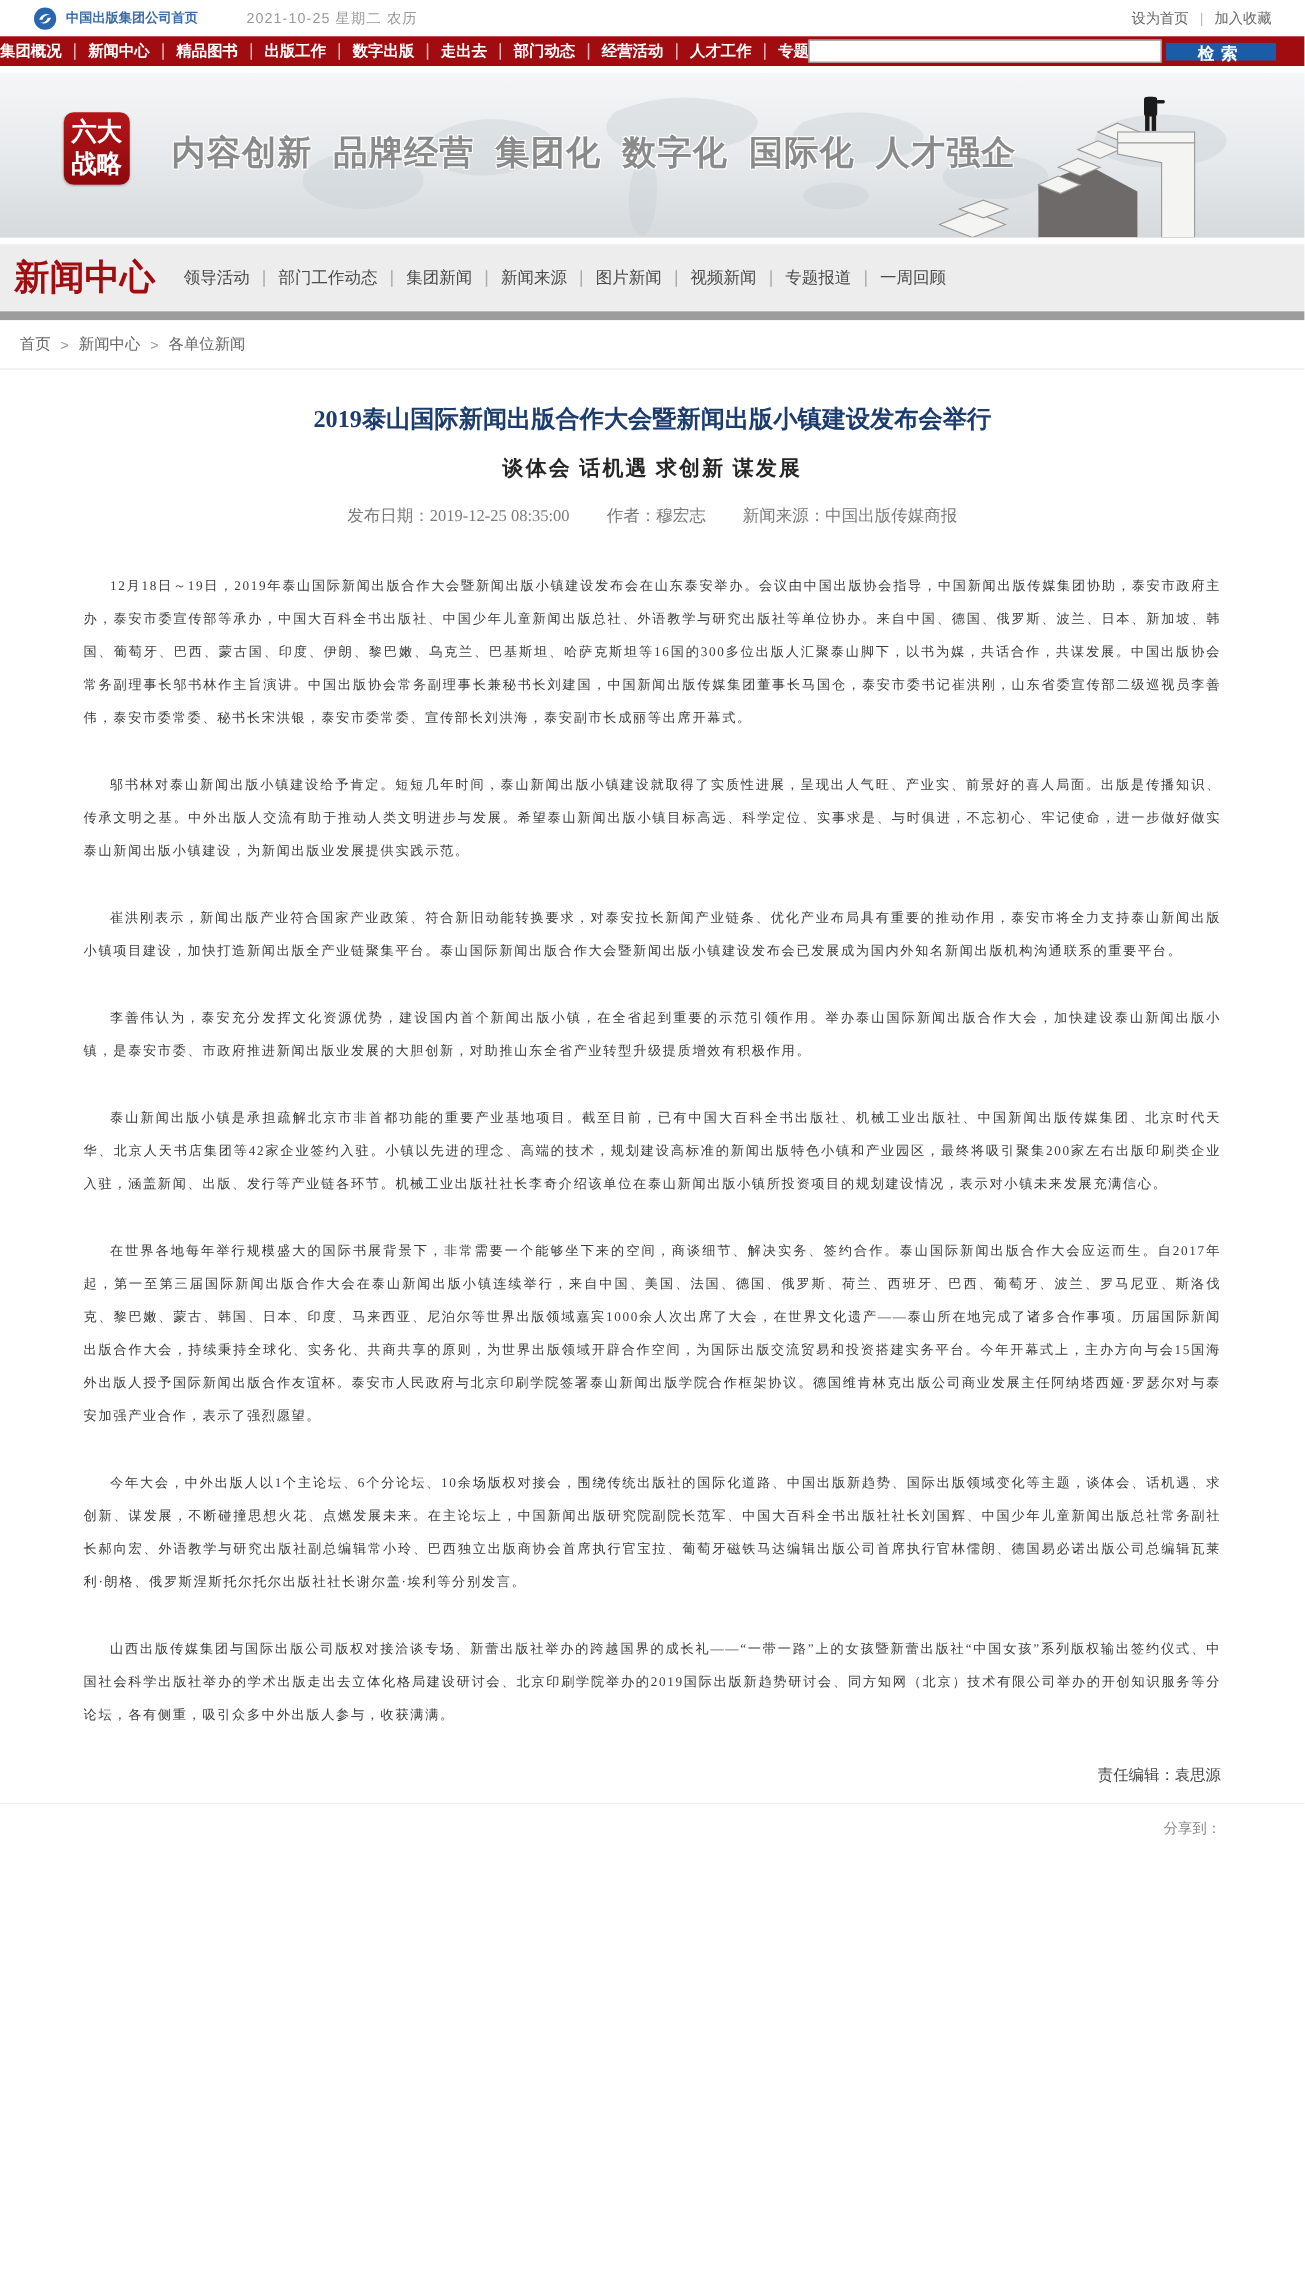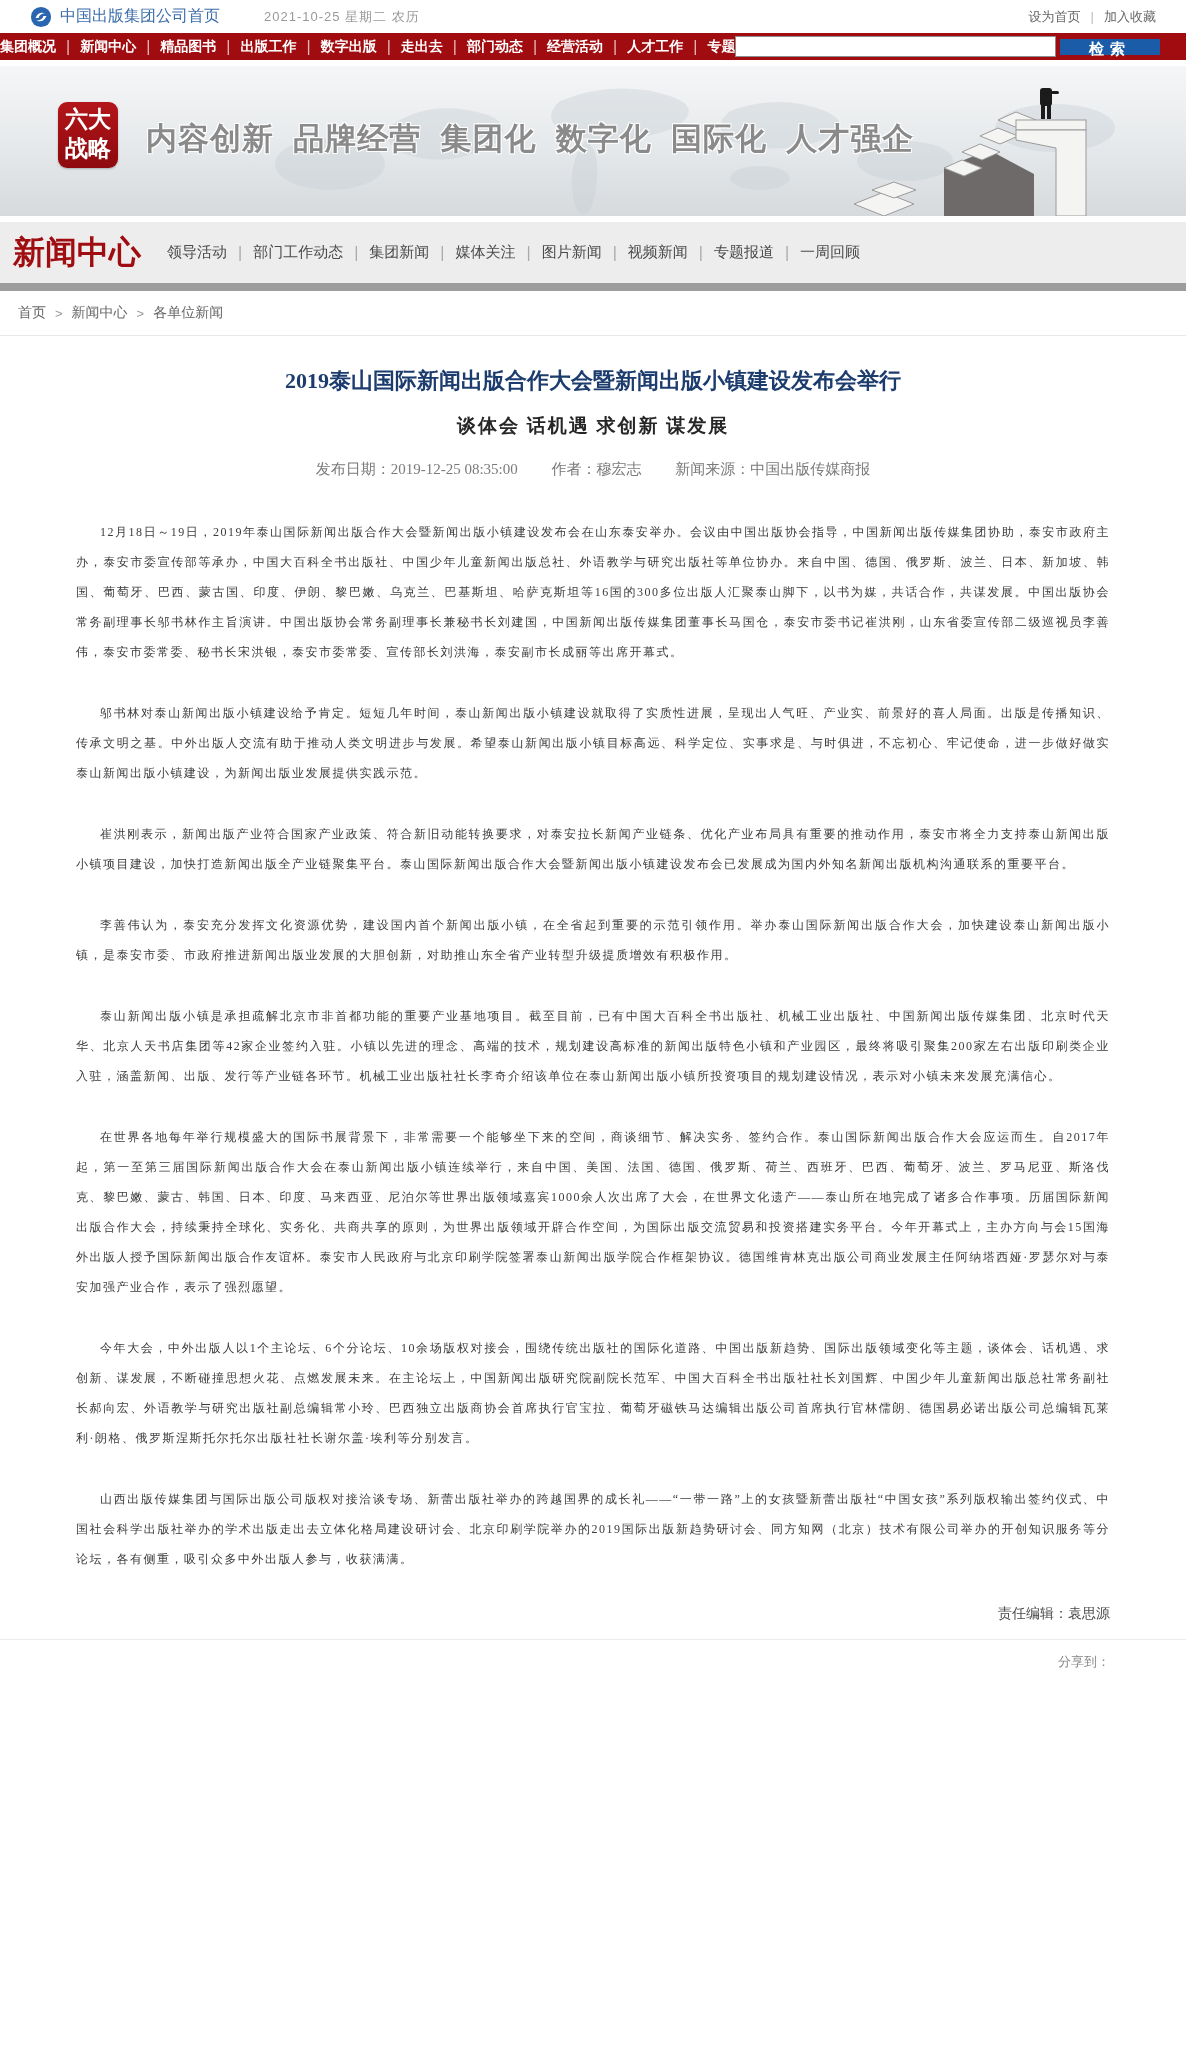--- a/index.html
+++ b/index.html
@@ -1,42 +1,42 @@
 <!DOCTYPE html>
 <html><head>
 <meta charset="utf-8">
 <style>
   html,body{margin:0;padding:0;background:#fff;}
   body{width:1186px;font-family:"Liberation Sans",sans-serif;-webkit-font-smoothing:antialiased;}
 
   
   .topbar{height:33px;display:flex;align-items:center;padding:0 30px;background:#fff;}
   .logo{width:22px;height:22px;flex:0 0 22px;}
-  .site-link{color:#3c6da9;font-size:16px;margin-left:8px;text-decoration:none;}
+  .site-link{color:#3c6da9;font-size:12px;margin-left:8px;text-decoration:none;font-weight:bold;}
   .top-date{color:#999;font-size:13px;margin-left:44px;letter-spacing:1px;}
   .top-right{margin-left:auto;font-size:13px;color:#666;display:flex;align-items:center;}
   .top-right a{color:#666;text-decoration:none;}
   .top-right .sep{color:#bbb;margin:0 10px;}
 
   
   .mainnav{height:27px;background:#a00c10;display:flex;align-items:center;padding-left:0;}
   .mainnav-links{display:flex;align-items:center;white-space:nowrap;}
   .mainnav-links a{color:#fff;font-size:14px;font-weight:bold;text-decoration:none;}
   .mainnav-links .sep{color:rgba(255,255,255,.7);margin:0 10px;font-weight:normal;}
   .search-input{margin-left:auto;width:352px;height:19px;border:1px solid #8c8c8c;background:#fff;padding:0 4px;font-size:13px;}
   .search-btn{width:112px;height:16px;border:0;background:#1a5ca8;color:#fff;font-size:15px;font-weight:bold;letter-spacing:6px;margin:0 26px 0 4px;cursor:pointer;font-family:"Liberation Sans",sans-serif;}
 
   
   .banner{position:relative;height:150px;margin-top:6px;overflow:hidden;
     background:linear-gradient(180deg,#f5f6f7 0%,#e7eaec 50%,#d6dadd 100%);}
   .banner svg.map{position:absolute;left:0;top:0;}
   .banner-badge{position:absolute;left:58px;top:36px;width:60px;height:63px;border-radius:9px;
     background:linear-gradient(#b3161a,#8d090d);color:#fff;font-weight:bold;font-size:23px;
     text-align:center;line-height:29px;padding-top:3px;box-shadow:0 1px 2px rgba(0,0,0,.25);}
-  .banner-slogan{position:absolute;left:146px;top:52px;font-size:31px;font-weight:bold;color:#8a8a8a;
+  .banner-slogan{position:absolute;left:156px;top:52px;font-size:31px;font-weight:bold;color:#8a8a8a;
     letter-spacing:1px;text-shadow:1px 1px 0 #fff,-1px -1px 0 #fff,1px -1px 0 #fff,-1px 1px 0 #fff;white-space:pre;}
   .stairs{position:absolute;right:72px;bottom:0;}
 
   
   .section-band{height:61px;background:#ededee;margin-top:6px;display:flex;align-items:center;padding-left:13px;}
   .section-title{color:#a00d10;font-size:32px;font-weight:bold;font-family:"Liberation Serif","DejaVu Serif",serif;letter-spacing:0;}
   .section-nav{margin-left:26px;display:flex;align-items:center;white-space:nowrap;}
   .section-nav a{color:#4a4a4a;font-size:15px;text-decoration:none;}
   .section-nav .sep{color:#aaa;margin:0 11px;}
   .section-bar{height:8px;background:#9c9c9c;}
@@ -154,21 +154,21 @@
 
 <div class="section-band">
   <span class="section-title">新闻中心</span>
   <div class="section-nav">
       <a href="#">领导活动</a>
       <span class="sep">|</span>
       <a href="#">部门工作动态</a>
       <span class="sep">|</span>
       <a href="#">集团新闻</a>
       <span class="sep">|</span>
-      <a href="#">媒体关注</a>
+      <a href="#">新闻来源</a>
       <span class="sep">|</span>
       <a href="#">图片新闻</a>
       <span class="sep">|</span>
       <a href="#">视频新闻</a>
       <span class="sep">|</span>
       <a href="#">专题报道</a>
       <span class="sep">|</span>
       <a href="#">一周回顾</a>
     </div>
 </div>

